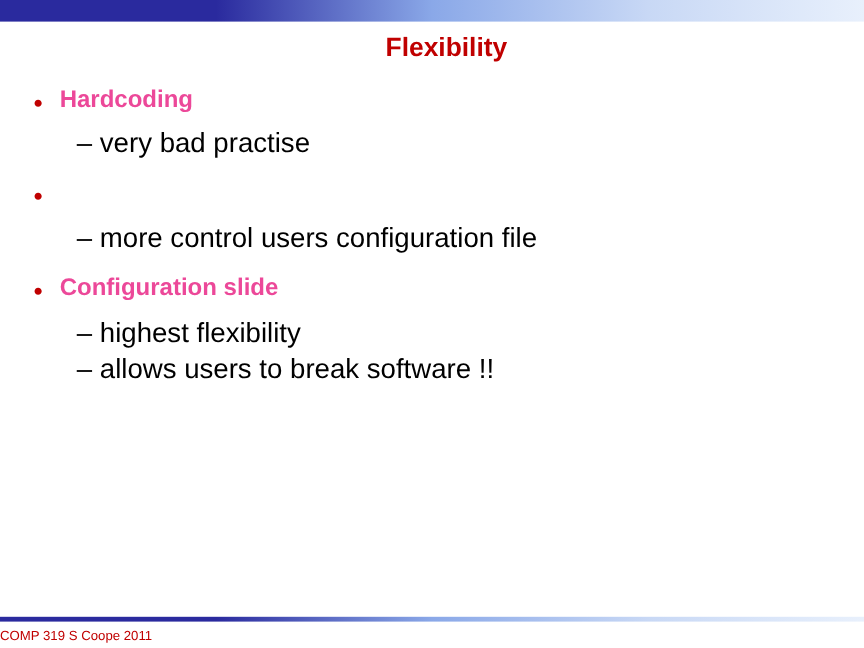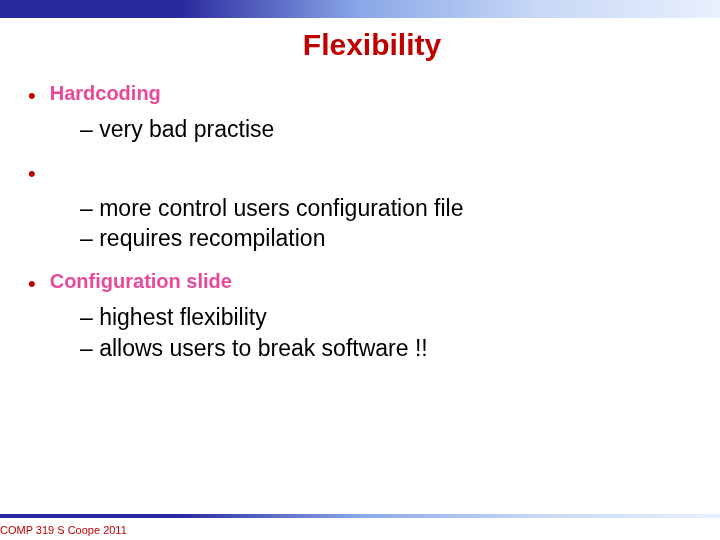--- a/index.html
+++ b/index.html
@@ -18,21 +18,21 @@
     .top-bar {
       width: 100%;
       height: 18px;
       background: linear-gradient(to right, #2a2a9e 0%, #2a2a9e 25%, #8aa8e8 50%, #c8d8f5 75%, #e8f0fc 100%);
     }
     .title {
       text-align: center;
       margin-top: 8px;
       font-family: Verdana, Arial, sans-serif;
       font-weight: bold;
-      font-size: 30px;
+      font-size: 22px;
       color: #c00000;
       line-height: 1.25;
       padding-left: 24px;
     }
     .content {
       padding: 16px 28px 0 28px;
     }
     .bullet-item {
       display: flex;
       align-items: flex-start;
@@ -45,21 +45,21 @@
       margin-right: 14px;
       margin-top: 2px;
     }
     .bullet-text {
       font-size: 20px;
       font-weight: bold;
       color: #ec4899;
       line-height: 1.3;
     }
     .sub-list {
-      margin-left: 52px;
+      margin-left: 36px;
       margin-top: 4px;
       margin-bottom: 14px;
     }
     .sub-item {
       font-size: 23px;
       color: #000;
       line-height: 1.32;
     }
     .bottom-bar {
       position: absolute;
@@ -112,21 +112,20 @@
   </div>
   <div class="sub-list">
     <div class="sub-item">– very bad practise</div>
   </div>
 
   <div class="bullet-item">
     <span class="bullet-marker">•</span>
   </div>
   <div class="sub-list">
     <div class="sub-item">– more control users configuration file</div>
-    <div class="sub-item">– requires recompilation</div>
   </div>
 
   <div class="bullet-item">
     <span class="bullet-marker">•</span>
     <span class="bullet-text">Configuration slide</span>
   </div>
   <div class="sub-list">
     <div class="sub-item">– highest flexibility</div>
     <div class="sub-item">– allows users to break software !!</div>
   </div>

